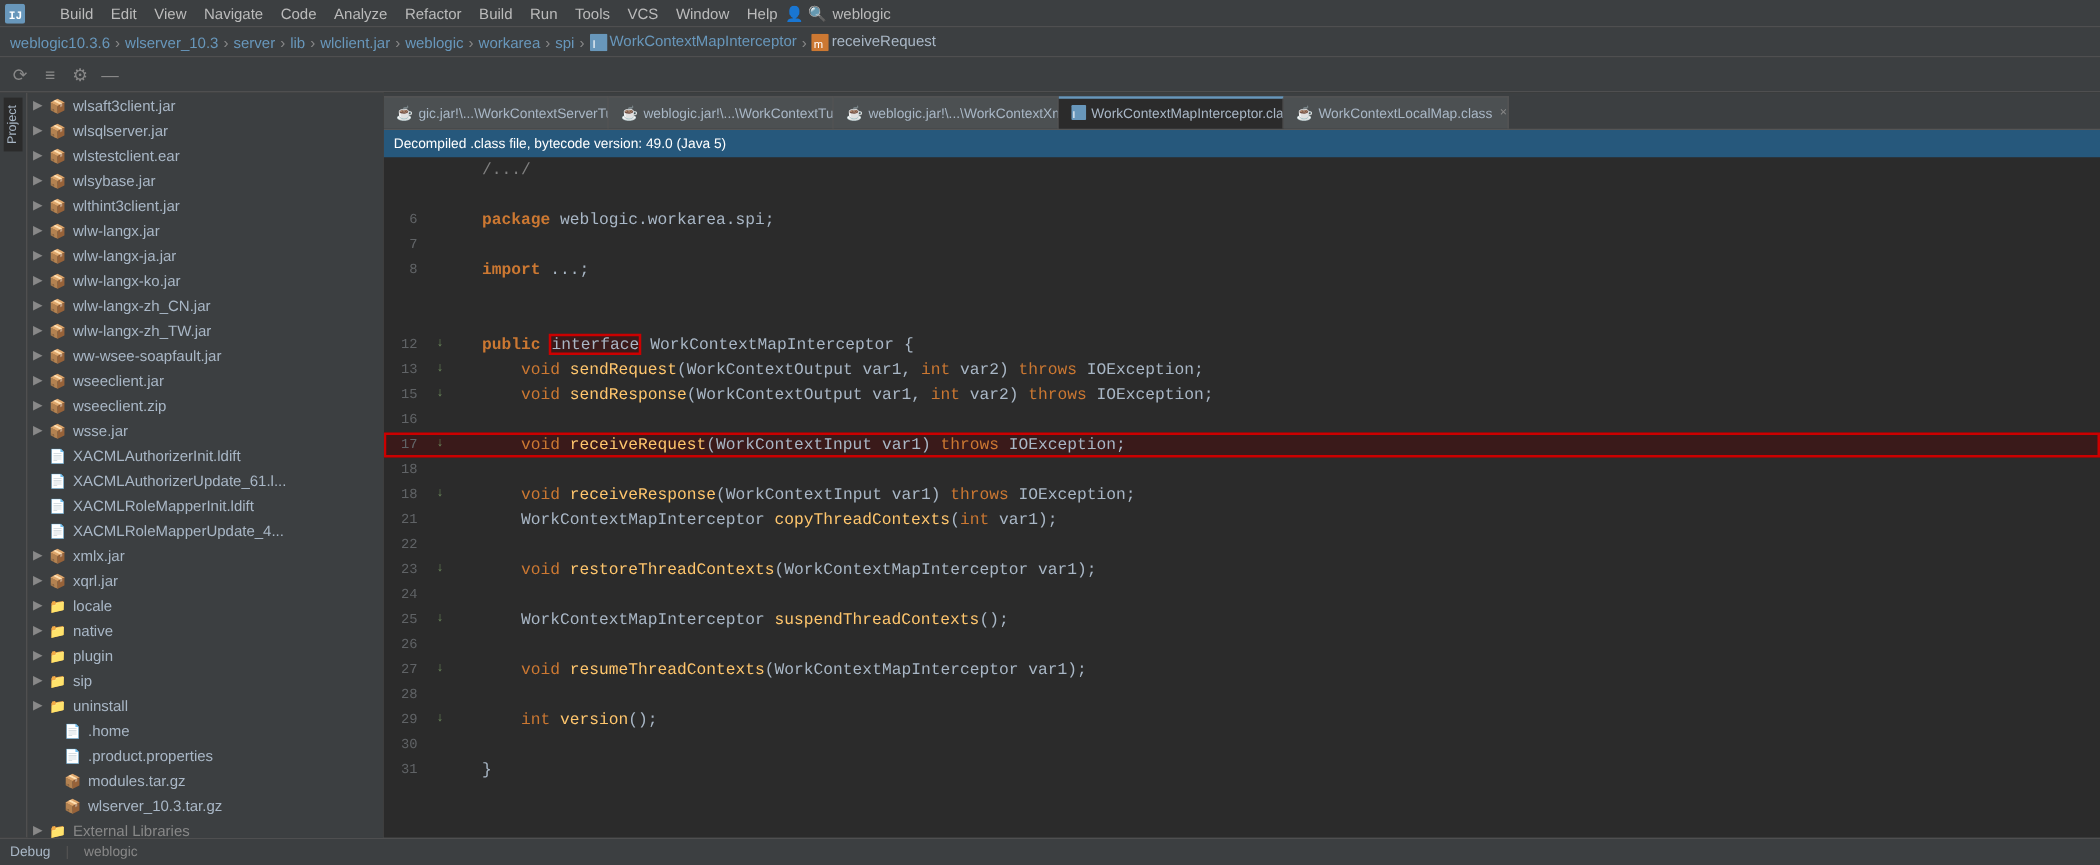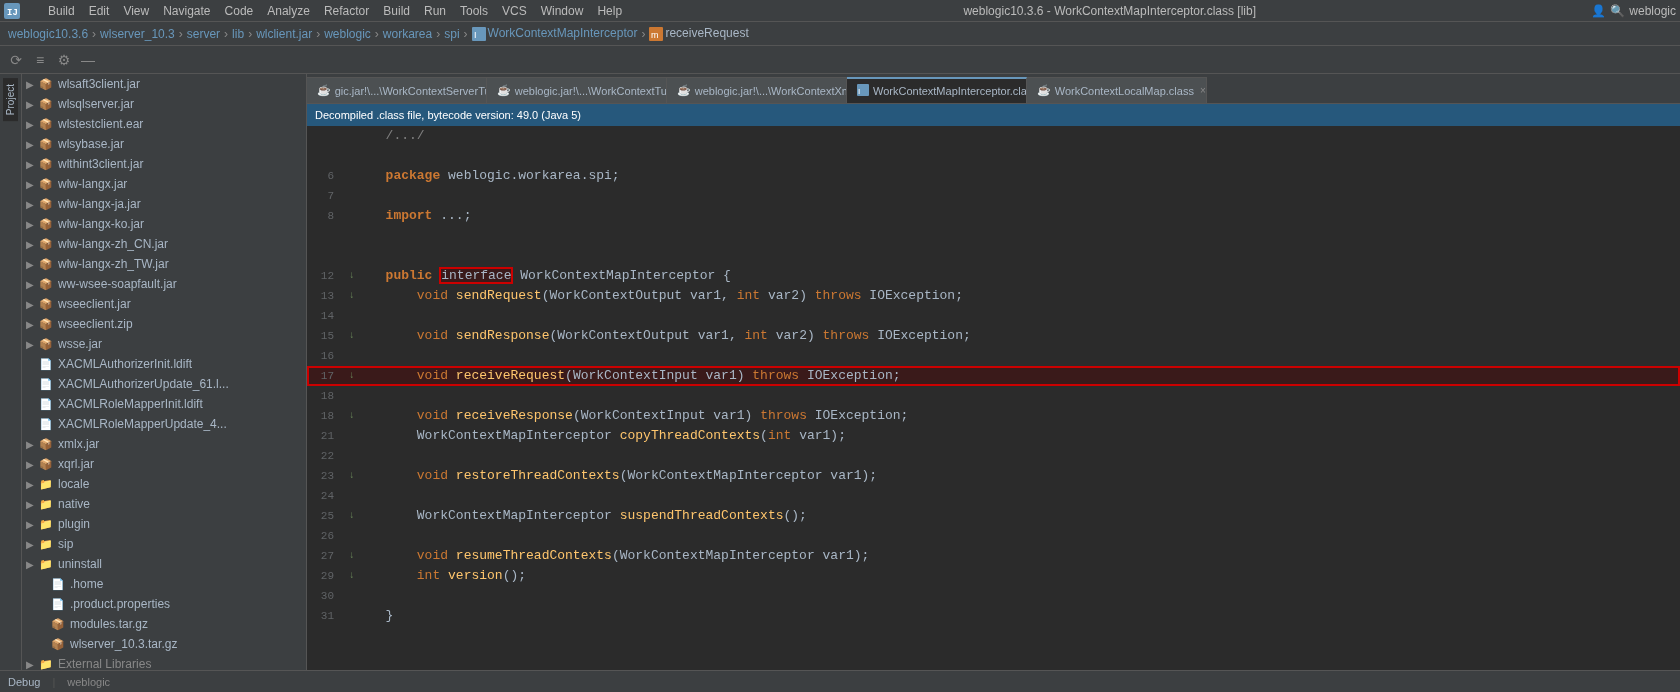--- a/index.html
+++ b/index.html
@@ -331,21 +331,20 @@
     <span class="menu-item">Code</span>
     <span class="menu-item">Analyze</span>
     <span class="menu-item">Refactor</span>
     <span class="menu-item">Build</span>
     <span class="menu-item">Run</span>
     <span class="menu-item">Tools</span>
     <span class="menu-item">VCS</span>
     <span class="menu-item">Window</span>
     <span class="menu-item">Help</span>
   </div>
-  <div class="menu-bar-center">weblogic10.3.6 - WorkContextMapInterceptor.class [lib]</div>
   <div class="menu-bar-right">
     <span>👤</span>
     <span>🔍</span>
     <span>weblogic</span>
   </div>
 </div>
 
 <div class="breadcrumb-bar">
   <span class="breadcrumb-item">weblogic10.3.6</span>
   <span class="breadcrumb-sep">›</span>
@@ -633,25 +632,20 @@
         <span class="line-gutter" style="color:#6a8759;">↓</span>
         <span class="line-content">  <span class="kw">public</span> <span class="kw-highlighted" style="background:#3a1a1a; outline:2px solid #cc0000; outline-offset:-1px;">interface</span> <span class="type">WorkContextMapInterceptor</span> {</span>
       </div>
 
       <div class="code-line">
         <span class="line-num">13</span>
         <span class="line-gutter" style="color:#6a8759;">↓</span>
         <span class="line-content">      <span class="kw2">void</span> <span class="method">sendRequest</span>(<span class="type">WorkContextOutput</span> var1, <span class="kw2">int</span> var2) <span class="throws-kw">throws</span> <span class="exception">IOException</span>;</span>
       </div>
 
-      <div class="code-line">
-        <span class="line-num">14</span>
-        <span class="line-gutter"></span>
-        <span class="line-content"> </span>
-      </div>
 
       <div class="code-line">
         <span class="line-num">15</span>
         <span class="line-gutter" style="color:#6a8759;">↓</span>
         <span class="line-content">      <span class="kw2">void</span> <span class="method">sendResponse</span>(<span class="type">WorkContextOutput</span> var1, <span class="kw2">int</span> var2) <span class="throws-kw">throws</span> <span class="exception">IOException</span>;</span>
       </div>
 
       <div class="code-line">
         <span class="line-num">16</span>
         <span class="line-gutter"></span>
@@ -712,20 +706,25 @@
         <span class="line-gutter"></span>
         <span class="line-content"> </span>
       </div>
 
       <div class="code-line">
         <span class="line-num">27</span>
         <span class="line-gutter" style="color:#6a8759;">↓</span>
         <span class="line-content">      <span class="kw2">void</span> <span class="method">resumeThreadContexts</span>(<span class="type">WorkContextMapInterceptor</span> var1);</span>
       </div>
 
+      <div class="code-line">
+        <span class="line-num">28</span>
+        <span class="line-gutter"></span>
+        <span class="line-content"> </span>
+      </div>
 
       <div class="code-line">
         <span class="line-num">29</span>
         <span class="line-gutter" style="color:#6a8759;">↓</span>
         <span class="line-content">      <span class="kw2">int</span> <span class="method">version</span>();</span>
       </div>
 
       <div class="code-line">
         <span class="line-num">30</span>
         <span class="line-gutter"></span>

